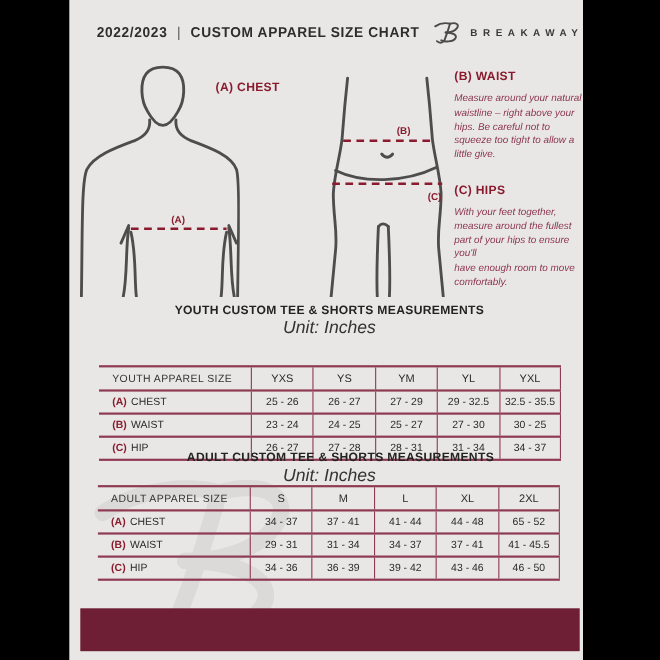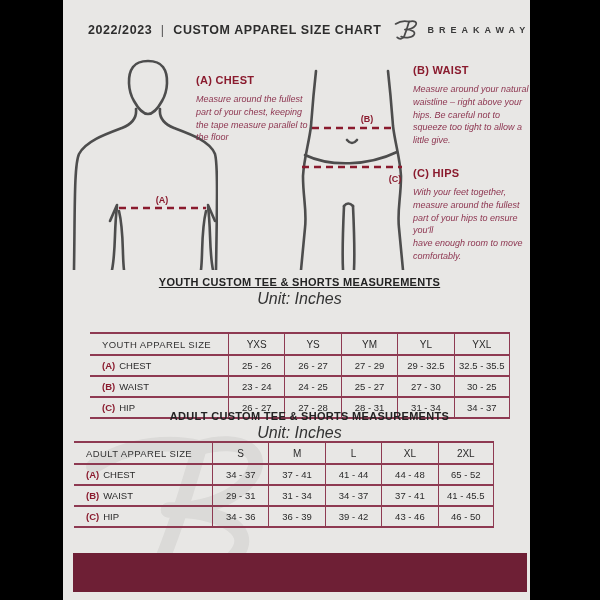--- a/index.html
+++ b/index.html
@@ -90,21 +90,20 @@
     <path class="outline" d="M53 153 C58 174 56 195 58 212"></path>
     <path class="outline" d="M142 147 L149 163"></path>
     <path class="outline" d="M142 149 C145 170 143 192 147 212"></path>
     <path class="outline" d="M140 153 C135 174 137 195 135 212"></path>
     <path class="dash" d="M53 150 L140 150"></path>
     <text class="svg-label" x="96" y="145" text-anchor="middle">(A)</text>
   </svg>
 
   <div class="layer instr" style="left:133px;top:74px;">
     <h3>(A) CHEST</h3>
-    <p>Measure around the fullest part of your chest, keeping the tape measure parallel to the floor</p>
   </div>
 
   <svg class="layer" style="left:227px;top:58px;" width="116" height="212" viewBox="0 0 116 212">
     <path class="outline" d="M26 13 C23 40 22 55 21 68 C19 85 14 100 13 118 C13 140 17 152 15 170 C13 190 12 202 11 212"></path>
     <path class="outline" d="M98 13 C101 40 102 55 103 68 C105 85 110 100 111 118 C111 140 107 152 109 170 C111 190 112 202 113 212"></path>
     <path class="outline" d="M57 82 Q62 88 67 82"></path>
     <path class="outline" d="M15 97 C40 109 78 108 107 94"></path>
     <path class="outline" d="M54 148 Q58 143 63 148"></path>
     <path class="outline" d="M54 148 C53 170 52 192 53 212"></path>
     <path class="outline" d="M63 148 C64 170 65 192 64 212"></path>
@@ -118,21 +117,21 @@
     <h3>(B) WAIST</h3>
     <p>Measure around your natural waistline – right above your hips. Be careful not to squeeze too tight to allow a little give.</p>
   </div>
 
   <div class="layer instr" style="left:350px;top:167px;">
     <h3>(C) HIPS</h3>
     <p>With your feet together, measure around the fullest part of your hips to ensure you'll
 have enough room to move comfortably.</p>
   </div>
 
-  <div class="layer tbl-title" style="top:276px;text-decoration:underline;">YOUTH CUSTOM TEE &amp; SHORTS MEASUREMENTS</div>
+  <div class="layer tbl-title" style="top:276px;">YOUTH CUSTOM TEE &amp; SHORTS MEASUREMENTS</div>
   <div class="layer tbl-unit" style="top:290px;">Unit: Inches</div>
   <div class="layer size-table" style="left:27px;top:292px;margin-top:40px;">
     <div class="trow" style="height:22px;">
       <div class="cell lbl hdr-col">YOUTH APPAREL SIZE</div>
       <div class="cell size-name">YXS</div>
       <div class="cell size-name">YS</div>
       <div class="cell size-name">YM</div>
       <div class="cell size-name">YL</div>
       <div class="cell size-name">YXL</div>
     </div>
@@ -166,21 +165,21 @@
       <div class="cell">26 - 27</div>
       <div class="cell">27 - 28</div>
       <div class="cell">28 - 31</div>
       <div class="cell">31 - 34</div>
       <div class="cell">34 - 37</div>
     </div>
   </div>
 
   <div class="layer tbl-title" style="top:410px;padding-left:20px;">ADULT CUSTOM TEE &amp; SHORTS MEASUREMENTS</div>
   <div class="layer tbl-unit" style="top:424px;">Unit: Inches</div>
-  <div class="layer size-table" style="left:11px;top:441px;">
+  <div class="layer size-table" style="left:26px;top:441px;">
     <div class="trow" style="height:22px;">
       <div class="cell lbl hdr-col">ADULT APPAREL SIZE</div>
       <div class="cell size-name">S</div>
       <div class="cell size-name">M</div>
       <div class="cell size-name">L</div>
       <div class="cell size-name">XL</div>
       <div class="cell size-name">2XL</div>
     </div>
     <div class="trow">
       <div class="cell lbl">

